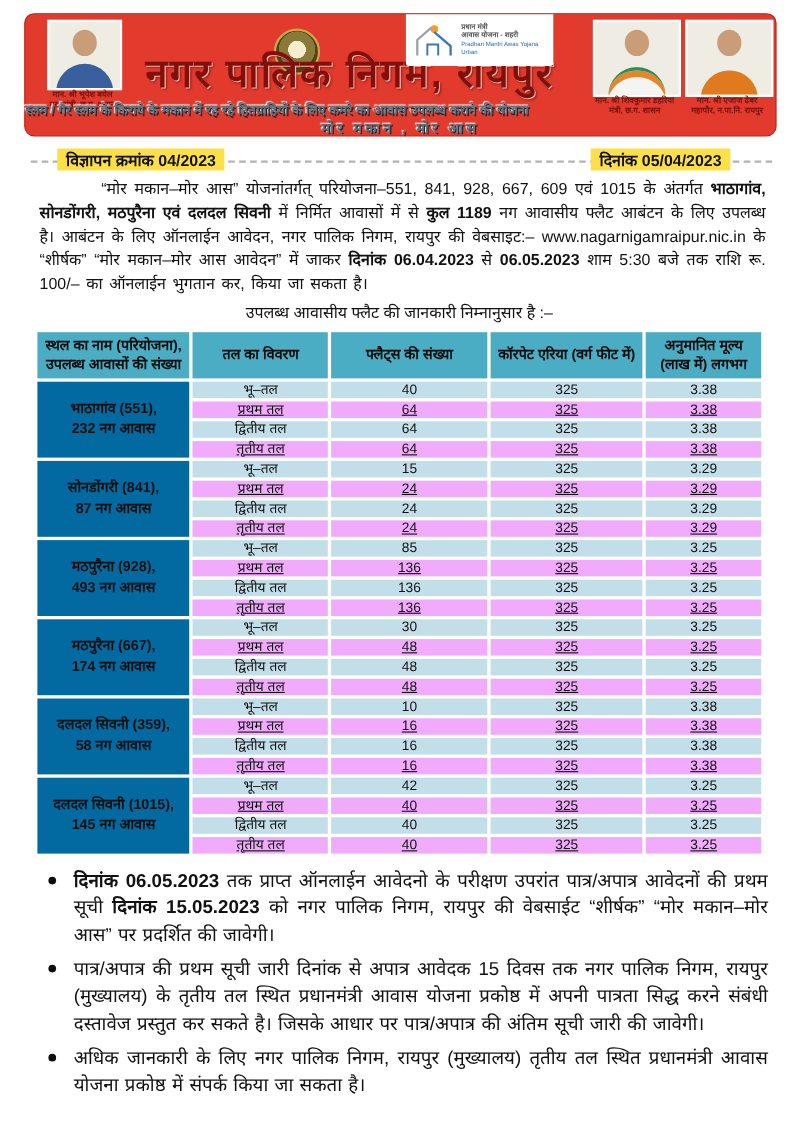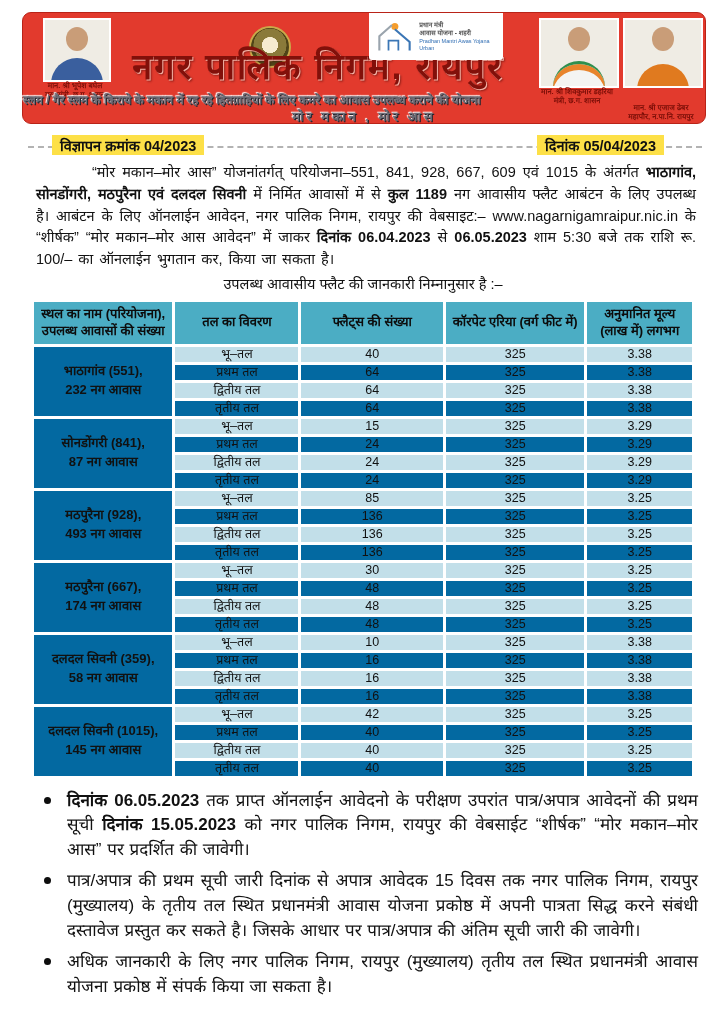--- a/index.html
+++ b/index.html
@@ -17,21 +17,21 @@
                width:22px;height:24px;border-radius:50%;background:#c99d78;}
   .person-body{position:absolute;left:50%;transform:translateX(-50%);bottom:-4px;
                width:52px;height:26px;border-radius:26px 26px 0 0;}
   .body-blue{background:#3a5f9e;}
   .body-white{background:#f4f4f2;border-top:3px solid #2f8f4e;box-shadow:inset 0 6px 0 #e8842c;}
   .body-orange{background:#e07a1f;}
   .photo-caption{position:absolute;text-align:center;color:#7d0f08;font-weight:bold;
                  font-size:7.5px;line-height:1.25;}
   .cap-cm{left:2px;top:68px;width:100px;}
   .cap-min{left:506px;top:74px;width:96px;}
-  .cap-mayor{left:596px;top:90px;width:84px;}
+  .cap-mayor{left:596px;top:74px;width:84px;}
   .emblem{position:absolute;left:226px;top:13px;width:38px;height:38px;border-radius:50%;
           border:2px solid #caa84a;
           background:radial-gradient(circle at 50% 45%, #f6ecd0 0 28%, #8a7a3a 29% 58%, #4f4418 59% 100%);}
   .org-title{position:absolute;left:95px;top:28px;width:400px;text-align:center;
              font-size:36px;font-weight:bold;color:#82100a;letter-spacing:2px;
              text-shadow:1px 1px 0 #f3b3a7, 2px 2px 2px rgba(60,0,0,0.45);}
   .org-site{position:absolute;left:95px;top:66px;width:400px;text-align:center;
             font-size:9px;font-weight:bold;color:#7d1109;text-decoration:underline;}
   .pmay-box{position:absolute;left:346px;top:0;width:134px;height:47px;background:#ffffff;
             border-radius:0 0 3px 3px;display:flex;align-items:center;gap:4px;padding:2px 4px;box-sizing:border-box;}
@@ -62,21 +62,21 @@
   
   table.flats{width:664px;margin:6px auto 0;border-collapse:separate;border-spacing:3px;
               table-layout:fixed;}
   table.flats th{background:#4badc4;font-size:13px;font-weight:bold;color:#0c0c0c;
                  padding:4px 3px;line-height:1.3;vertical-align:middle;}
   .col1{width:21.5%;} .col2{width:19%;} .col3{width:22%;} .col4{width:21.5%;} .col5{width:16%;}
   td.group-cell{background:#0369a1;font-size:13px;font-weight:bold;text-align:center;
                 vertical-align:middle;line-height:1.45;padding:2px;}
   td.data-cell{font-size:12.5px;text-align:center;padding:0 4px;height:15px;line-height:15px;}
   td.stripe-a{background:#c2dfe9;}
-  td.stripe-b{background:#0369a1;}
+  td.stripe-b{background:#f0abfc;text-decoration:underline;}
 
   
   ul.notes{list-style:none;margin:10px 28px 0 40px;padding:0;}
   ul.notes li{display:flex;align-items:flex-start;margin-bottom:7px;}
   .dot{flex:0 0 auto;width:7px;height:7px;border-radius:50%;background:#0d0d0d;margin:8px 16px 0 4px;}
   .note-text{margin:0;text-align:justify;font-size:17px;line-height:1.45;word-spacing:1px;}
 
   
   .signature{width:200px;margin:18px 26px 0 auto;text-align:center;
              font-size:15px;font-weight:bold;line-height:1.55;}

